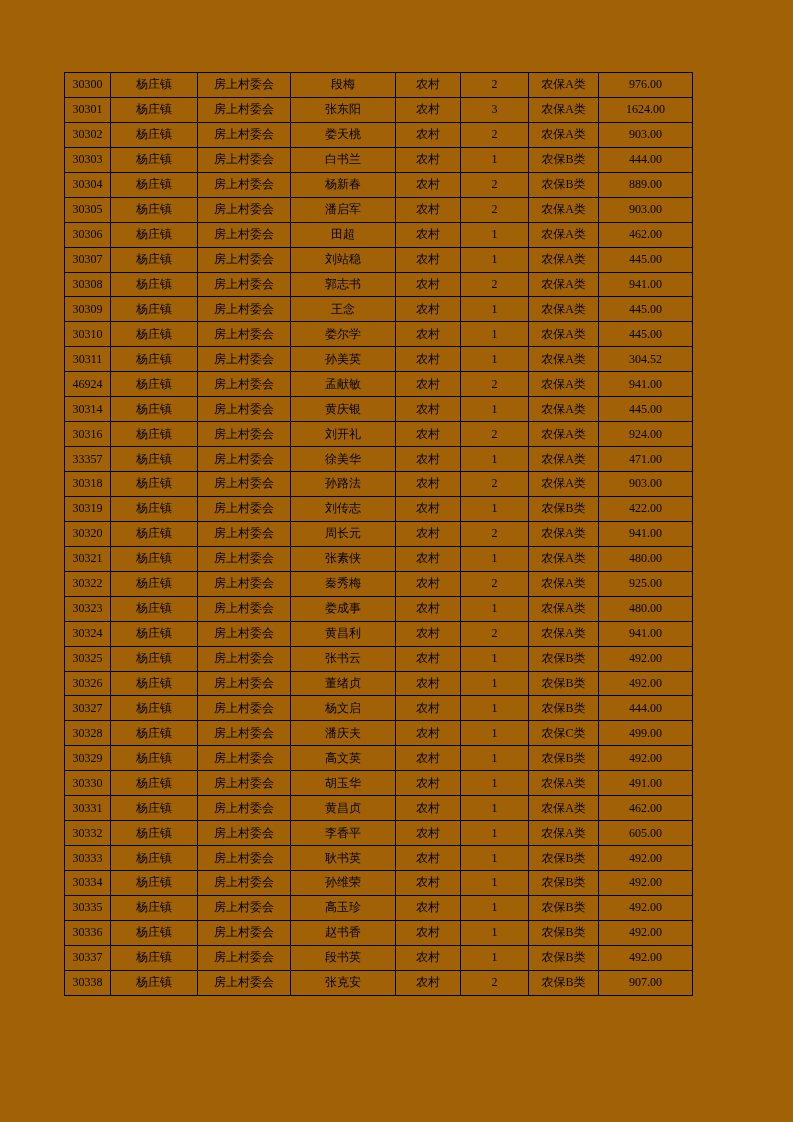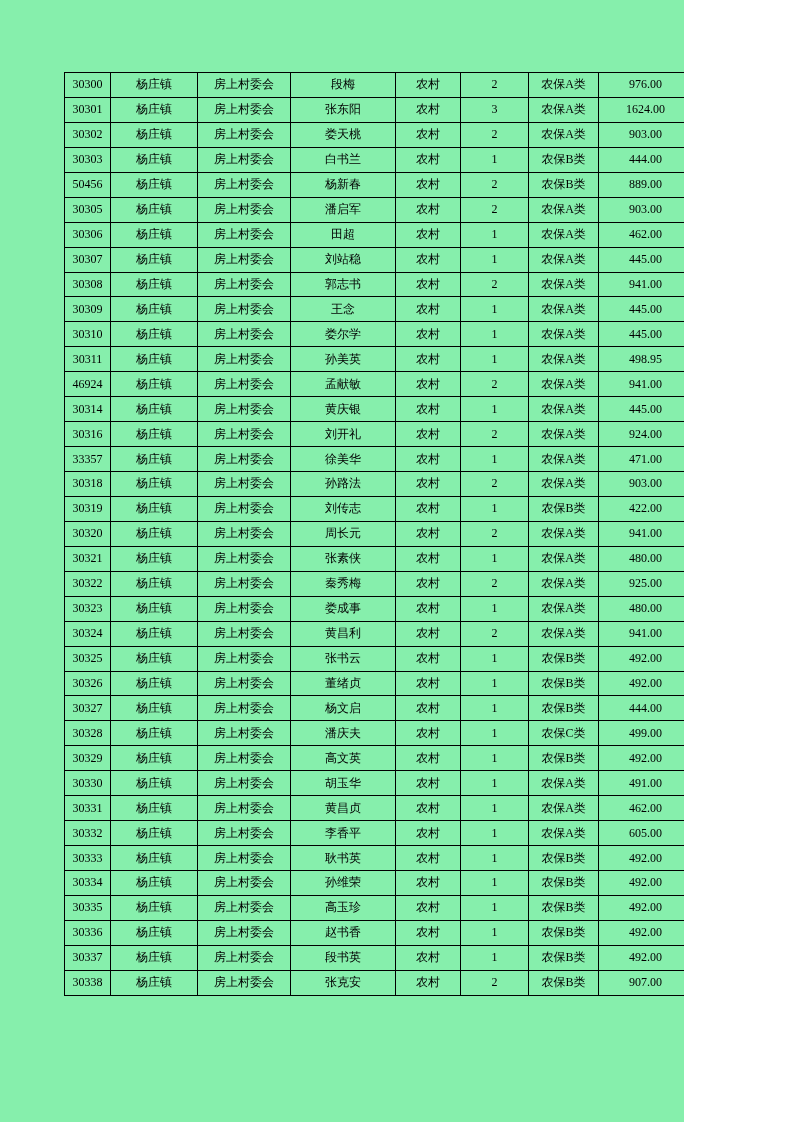--- a/index.html
+++ b/index.html
@@ -4,23 +4,23 @@
 <style>
   * { margin: 0; padding: 0; box-sizing: border-box; }
   html, body {
     width: 793px;
     height: 1122px;
     background: #ffffff;
     font-family: "Liberation Serif", "DejaVu Serif", serif;
   }
   .page {
     position: relative;
-    width: 684px;
+    width: 793px;
     height: 1122px;
-    background: #86efac;
+    background: #a16207;
     overflow: hidden;
   }
   table.roster {
     position: absolute;
     top: 72px;
     left: 64px;
     border-collapse: collapse;
     table-layout: fixed;
     width: 628px;
   }
@@ -83,21 +83,21 @@
           <td class="col-id">30303</td>
           <td class="col-town">杨庄镇</td>
           <td class="col-village">房上村委会</td>
           <td class="col-name">白书兰</td>
           <td class="col-type">农村</td>
           <td class="col-count">1</td>
           <td class="col-category">农保B类</td>
           <td class="col-amount">444.00</td>
         </tr>
         <tr>
-          <td class="col-id">50456</td>
+          <td class="col-id">30304</td>
           <td class="col-town">杨庄镇</td>
           <td class="col-village">房上村委会</td>
           <td class="col-name">杨新春</td>
           <td class="col-type">农村</td>
           <td class="col-count">2</td>
           <td class="col-category">农保B类</td>
           <td class="col-amount">889.00</td>
         </tr>
         <tr>
           <td class="col-id">30305</td>
@@ -160,21 +160,21 @@
           <td class="col-amount">445.00</td>
         </tr>
         <tr>
           <td class="col-id">30311</td>
           <td class="col-town">杨庄镇</td>
           <td class="col-village">房上村委会</td>
           <td class="col-name">孙美英</td>
           <td class="col-type">农村</td>
           <td class="col-count">1</td>
           <td class="col-category">农保A类</td>
-          <td class="col-amount">498.95</td>
+          <td class="col-amount">304.52</td>
         </tr>
         <tr>
           <td class="col-id">46924</td>
           <td class="col-town">杨庄镇</td>
           <td class="col-village">房上村委会</td>
           <td class="col-name">孟献敏</td>
           <td class="col-type">农村</td>
           <td class="col-count">2</td>
           <td class="col-category">农保A类</td>
           <td class="col-amount">941.00</td>

